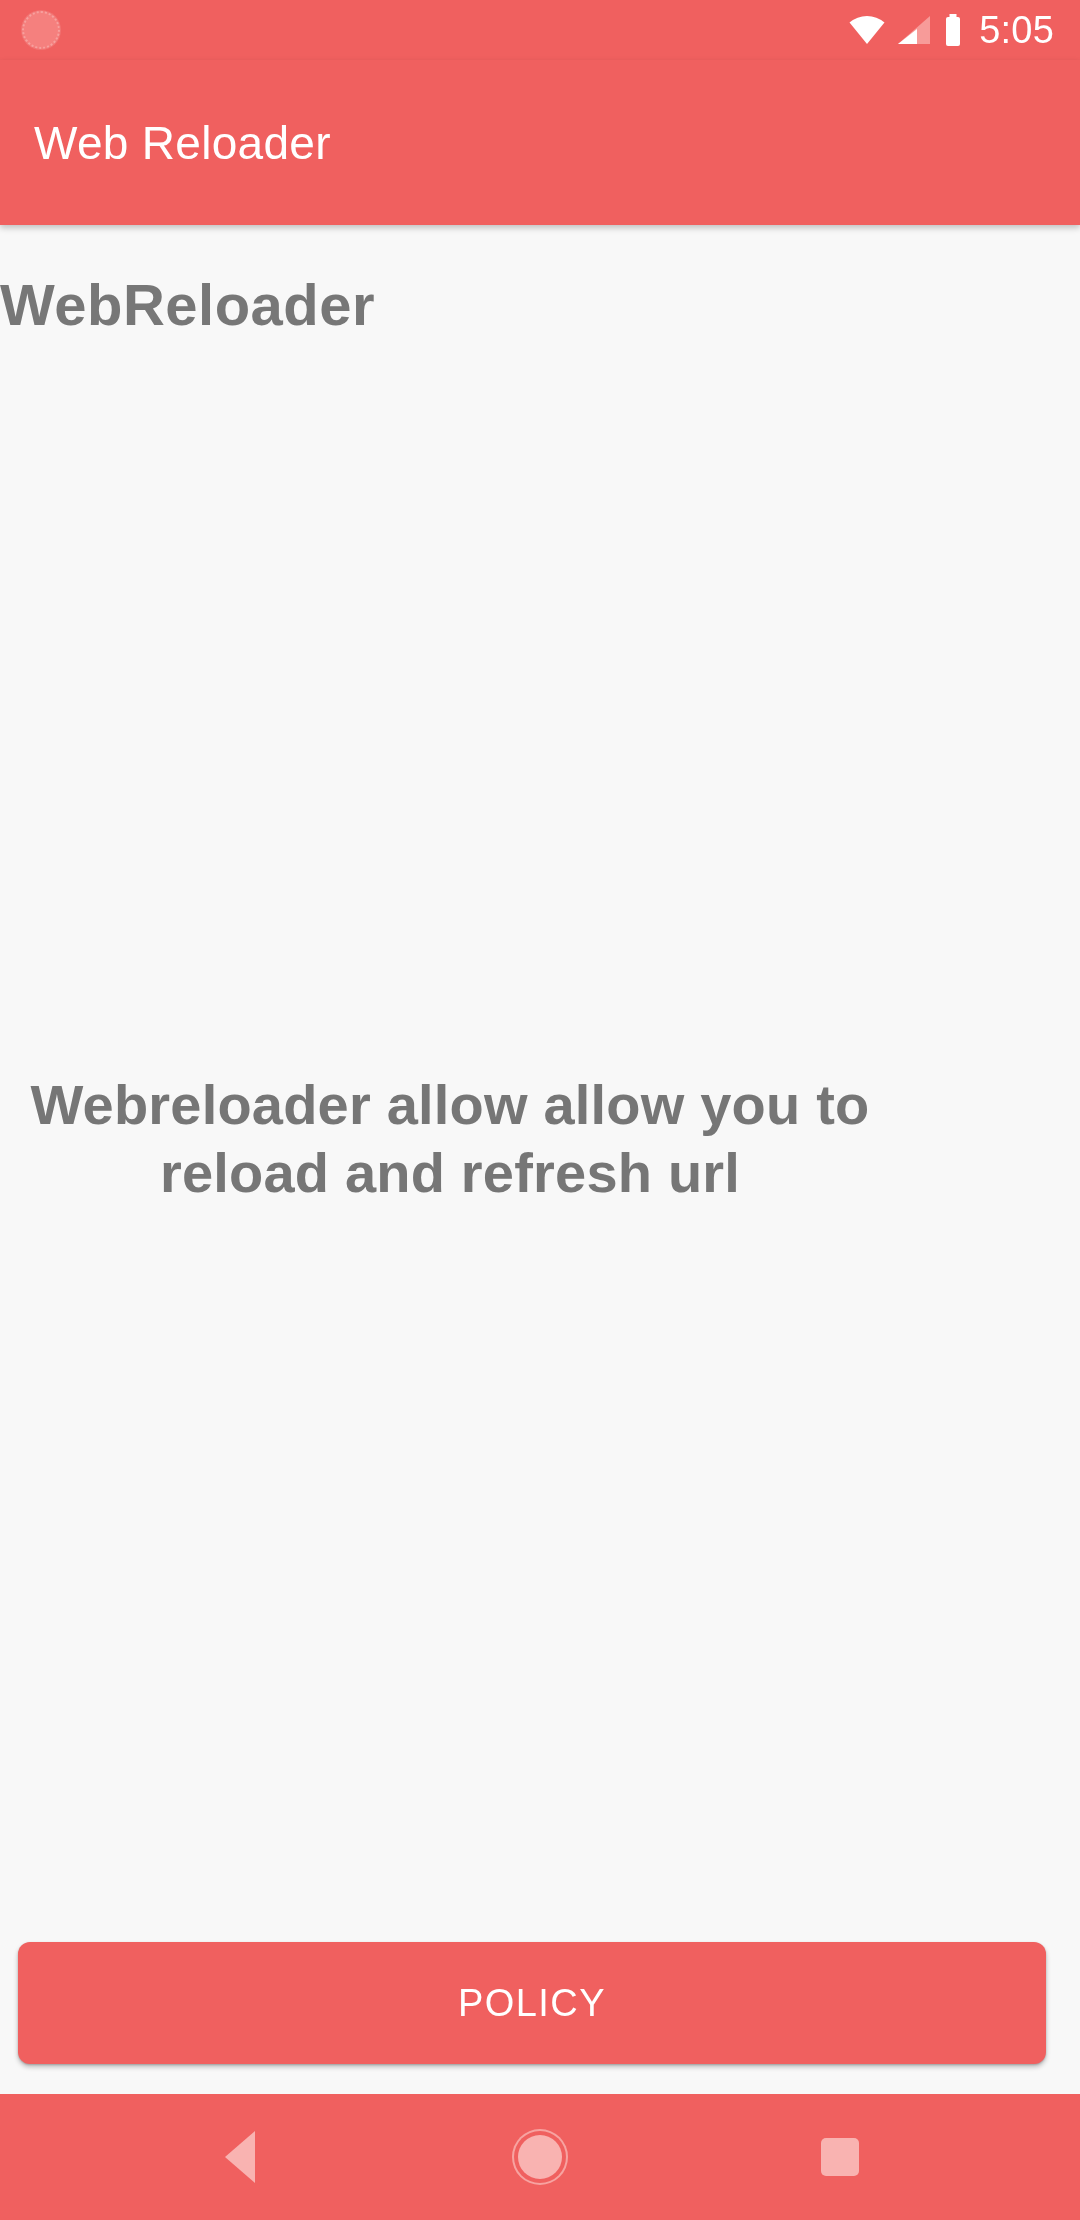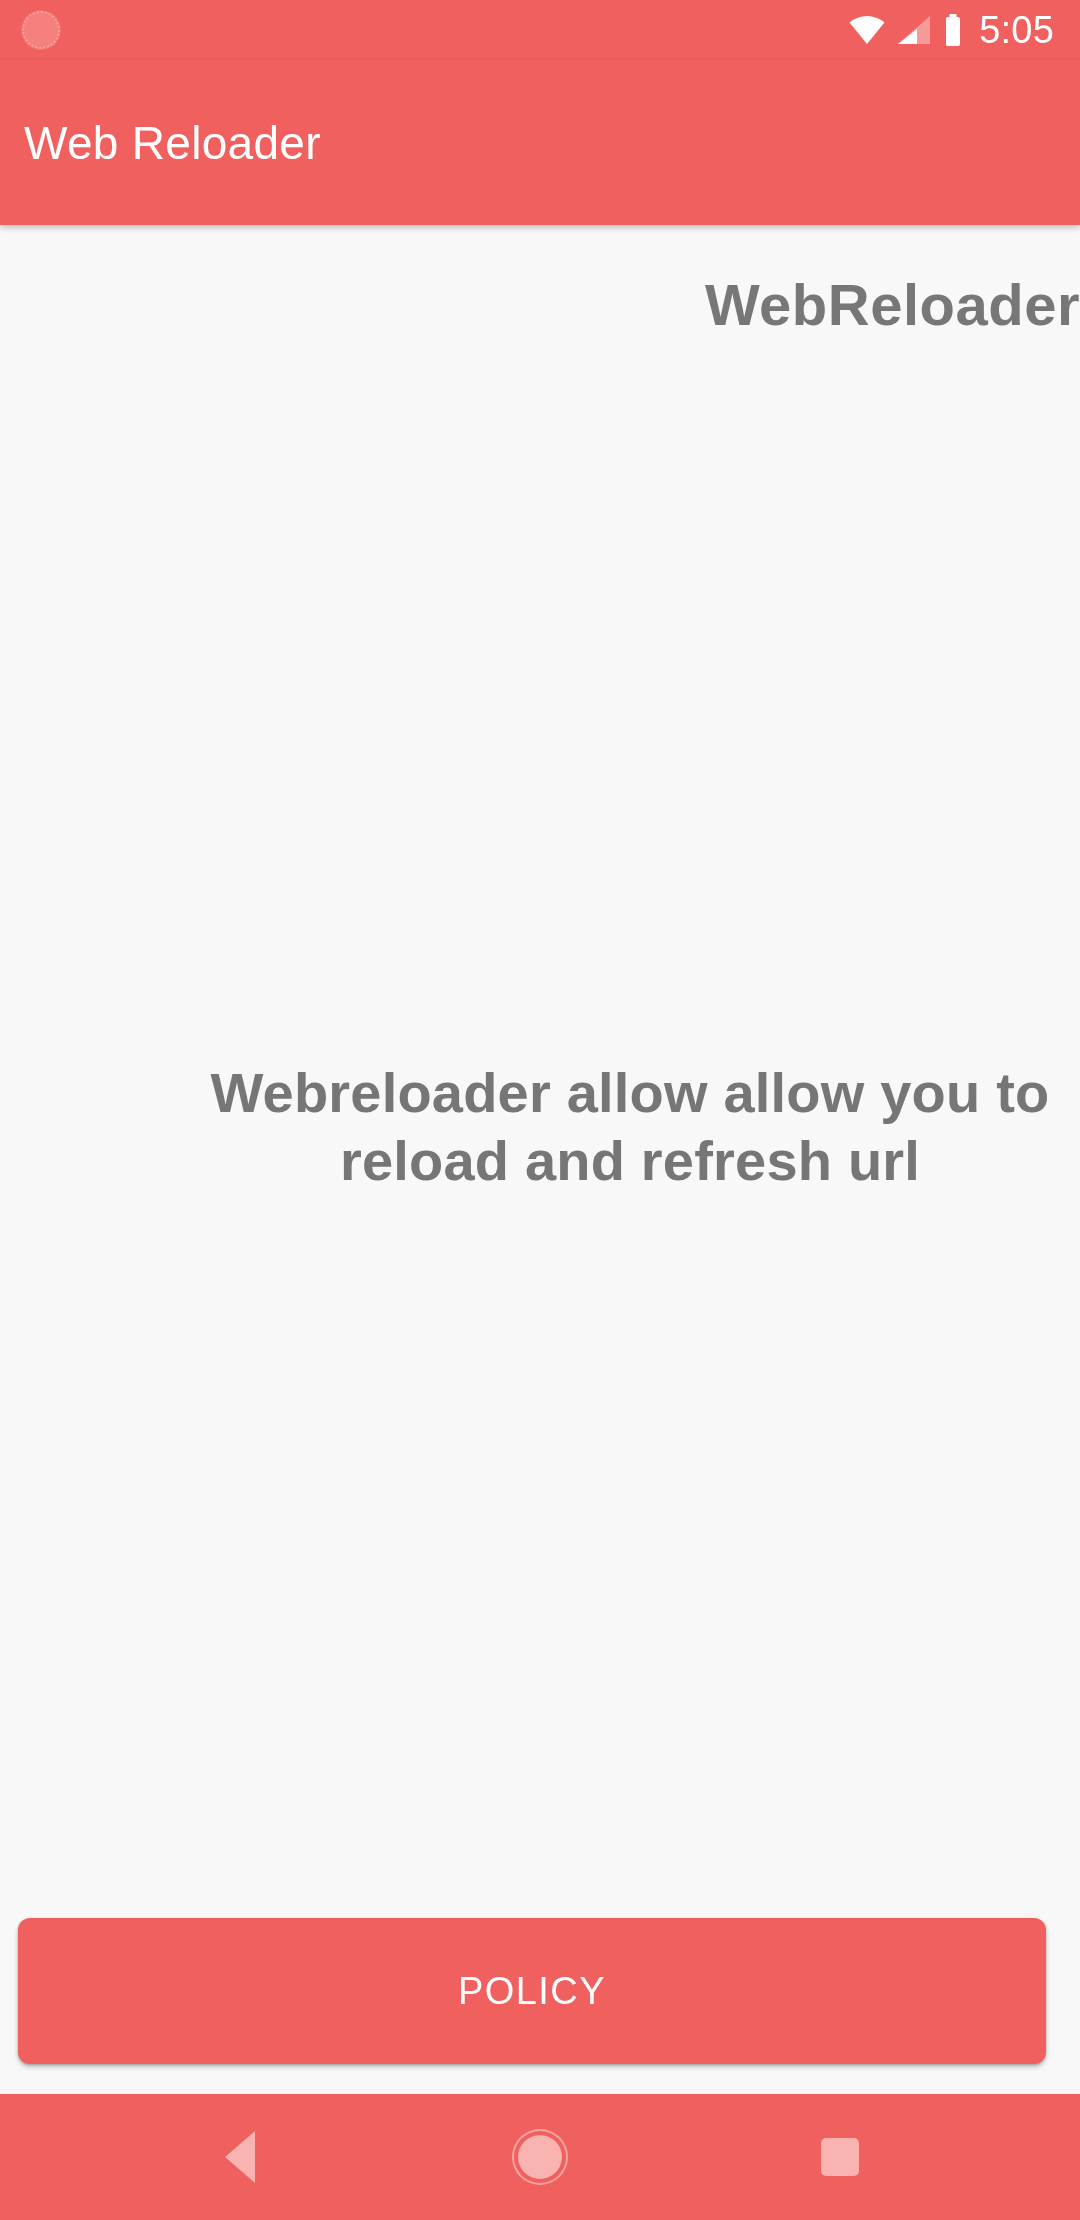--- a/index.html
+++ b/index.html
@@ -68,42 +68,42 @@
     margin-left: 4px;
   }
 
   
   .app-bar {
     height: 165px;
     background: #f0605f;
     flex: 0 0 auto;
     display: flex;
     align-items: center;
-    padding-left: 24px;
+    padding-left: 34px;
     box-sizing: border-box;
     box-shadow: 0 3px 6px rgba(0,0,0,0.22);
     position: relative;
     z-index: 5;
   }
   .app-bar-title {
     color: #ffffff;
     font-size: 46px;
     font-weight: 400;
     letter-spacing: 0.3px;
     line-height: 1;
   }
 
   
   .content {
     position: relative;
     flex: 1 1 auto;
     background: #f8f8f8;
     display: flex;
     flex-direction: column;
-    align-items: flex-end;
+    align-items: flex-start;
   }
   .heading {
     margin-top: 48px;
     font-size: 58px;
     font-weight: bold;
     color: #777777;
     letter-spacing: 0.5px;
     text-align: center;
     line-height: 1.1;
   }
@@ -122,21 +122,21 @@
   .button-row {
     width: 100%;
     box-sizing: border-box;
     display: flex;
     padding: 0 34px 0 18px;
     gap: 14px;
     margin-bottom: 30px;
   }
   .flat-button {
     flex: 1 1 0;
-    height: 146px;
+    height: 122px;
     background: #f0605f;
     border: none;
     border-radius: 12px;
     color: #ffffff;
     font-size: 38px;
     font-family: "Liberation Sans", sans-serif;
     letter-spacing: 1.4px;
     display: flex;
     align-items: center;
     justify-content: center;

